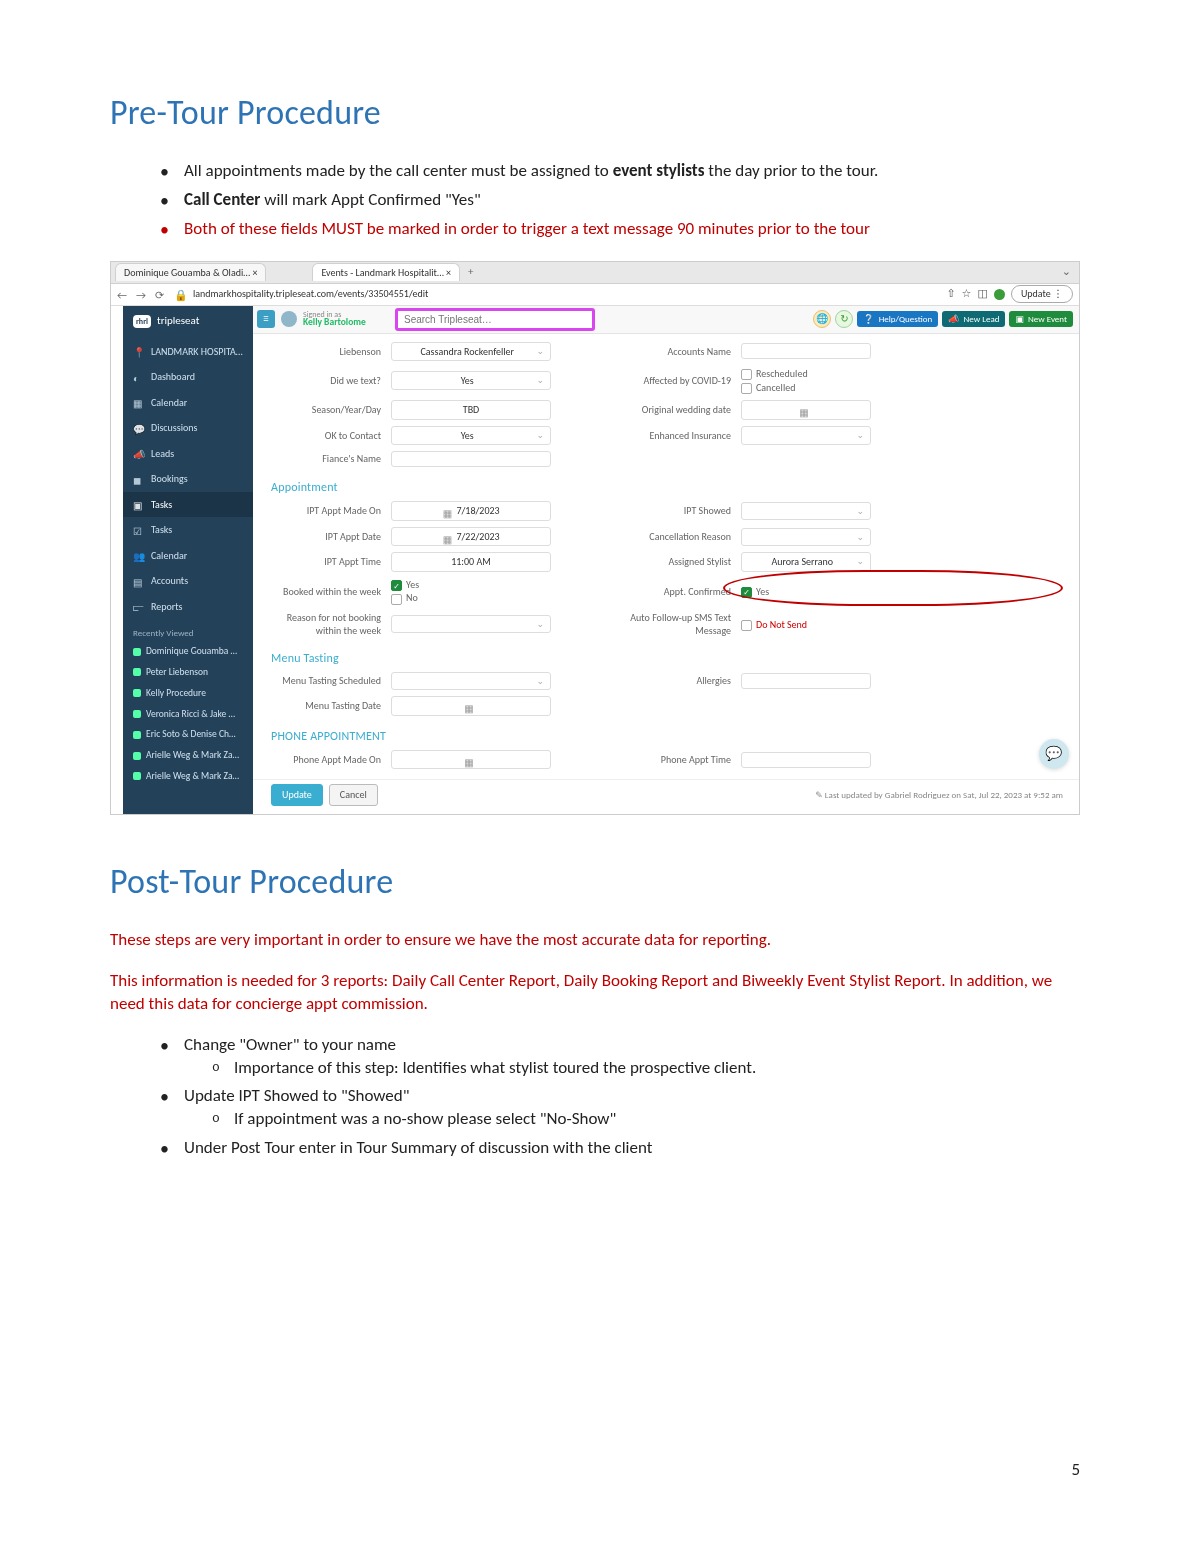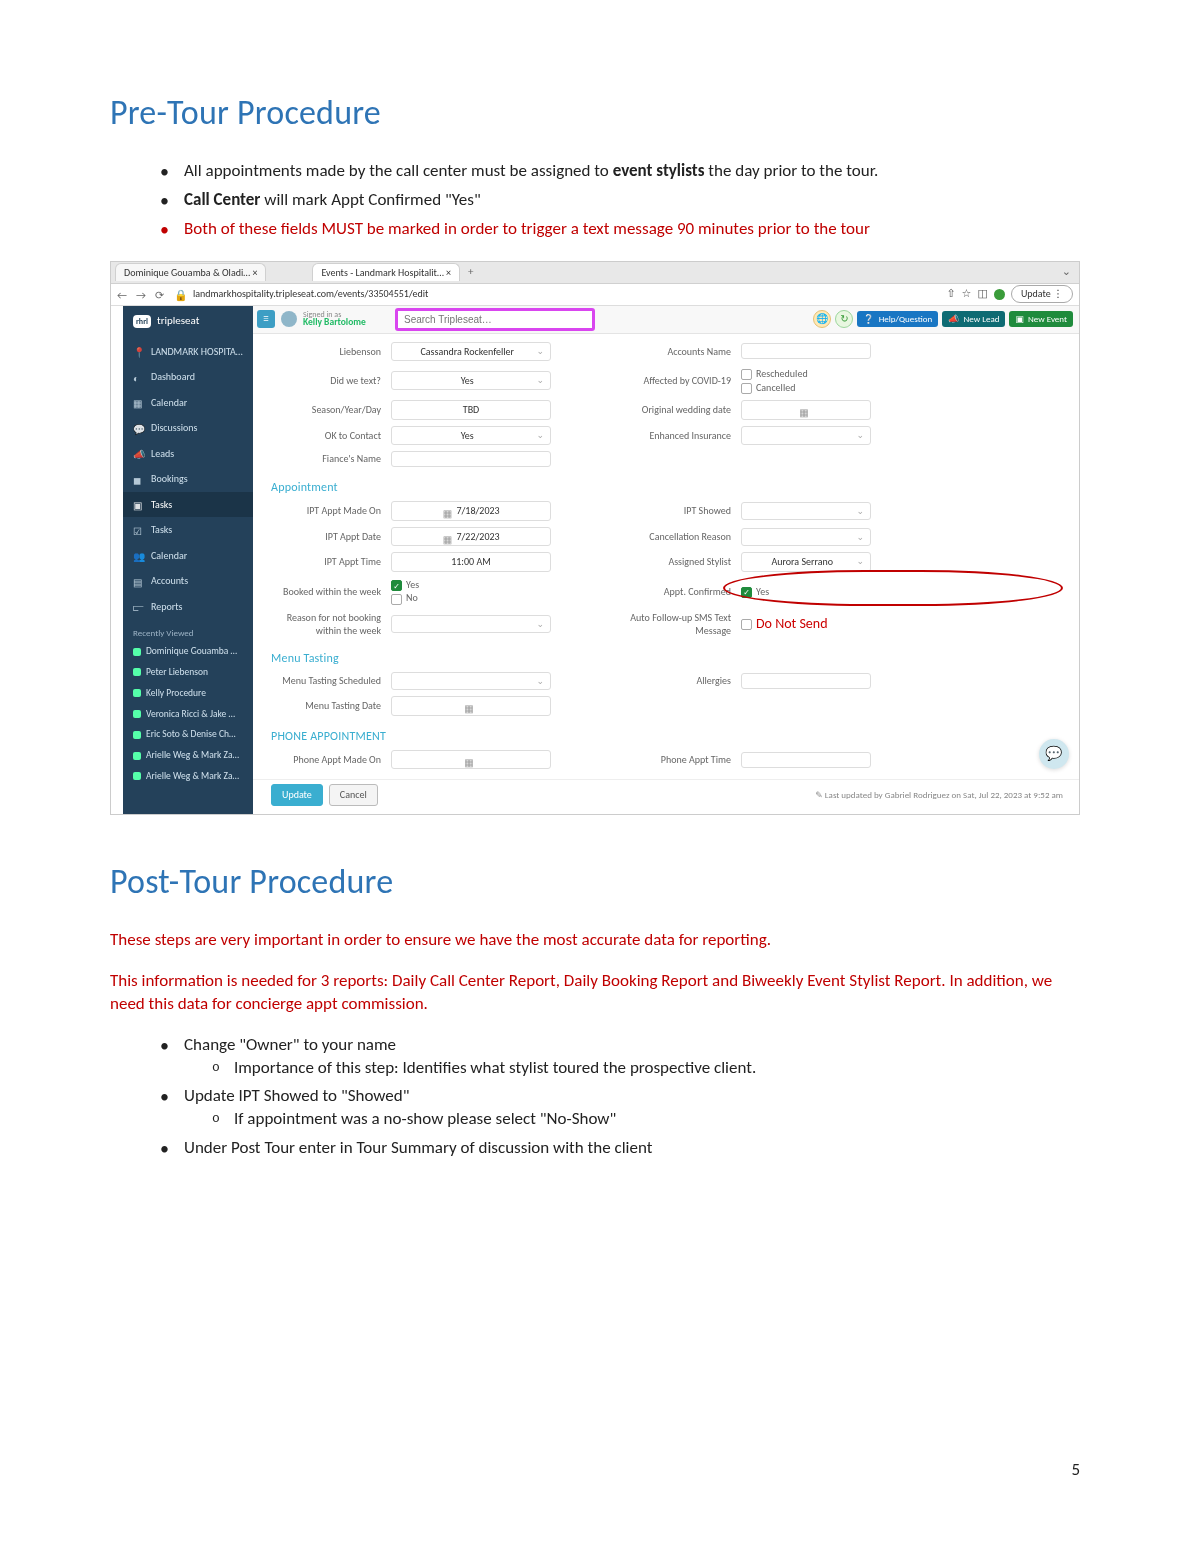--- a/index.html
+++ b/index.html
@@ -294,21 +294,21 @@
           <div></div>
           <div class="lbl">Appt. Confirmed</div>
           <div style="font-size:10px;color:#666;">
             <span class="chk on"></span><span>Yes</span>
           </div>
 
           <div class="lbl">Reason for not booking within the week</div>
           <div class="fld sel empty"></div>
           <div></div>
           <div class="lbl">Auto Follow-up SMS Text Message</div>
-          <div style="font-size:14px;color:#c00;">
+          <div style="font-size:10px;color:#c00;">
             <span class="chk"></span><span>Do Not Send</span>
           </div>
         </div>
 
         <div class="circ-red c1"></div>
 
         <div class="sec-h">Menu Tasting</div>
         <div class="grid">
           <div class="lbl">Menu Tasting Scheduled</div>
           <div class="fld sel empty"></div>

